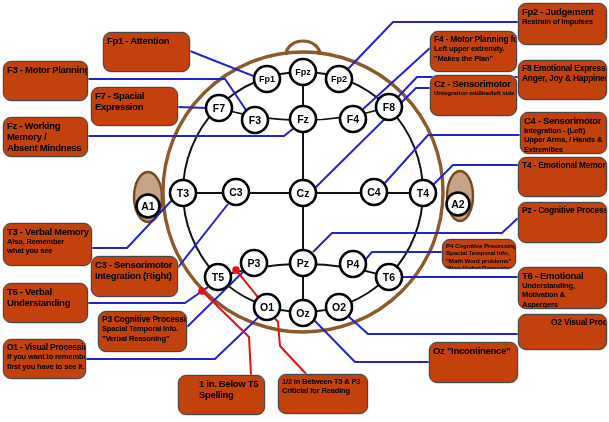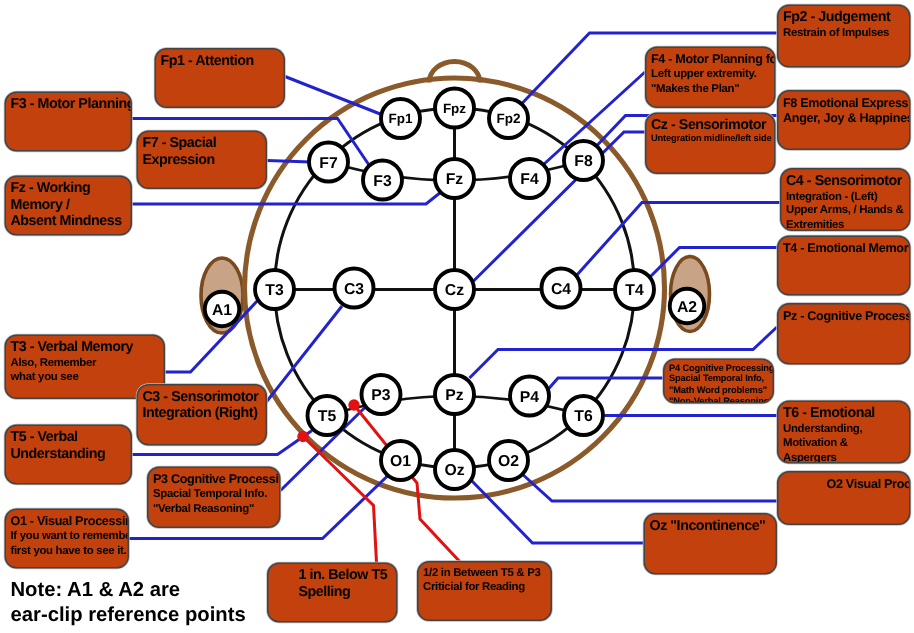--- a/index.html
+++ b/index.html
@@ -169,21 +169,21 @@
       </div>
       <div class="lbox" style="left: 91px; top: 87px; width: 87px; height: 39px;">
         <div class="t">F7 - Spacial</div>
         <div class="t">Expression</div>
       </div>
       <div class="lbox" style="left: 3px; top: 117px; width: 85px; height: 40px;">
         <div class="t">Fz - Working</div>
         <div class="t">Memory /</div>
         <div class="t">Absent Mindness</div>
       </div>
-      <div class="lbox" style="left: 3px; top: 223px; width: 107px; height: 43px;">
+      <div class="lbox" style="left: 3px; top: 223px; width: 89px; height: 43px;">
         <div class="t">T3 - Verbal Memory</div>
         <div class="s">Also, Remember</div>
         <div class="s">what you see</div>
       </div>
       <div class="lbox" style="left: 91px; top: 256px; width: 87px; height: 41px;">
         <div class="t">C3 - Sensorimotor</div>
         <div class="t">Integration (Right)</div>
       </div>
       <div class="lbox" style="left: 3px; top: 283px; width: 85px; height: 40px;">
         <div class="t">T5 - Verbal</div>
@@ -249,17 +249,13 @@
         <div class="s">Aspergers</div>
       </div>
       <div class="lbox" style="left: 518px; top: 314px; width: 89px; height: 36px; padding-left: 32px;">
         <div class="m">O2 Visual Processing</div>
       </div>
       <div class="lbox" style="left: 429px; top: 342px; width: 89px; height: 41px;">
         <div class="t">Oz "Incontinence"</div>
       </div>
     </div>
 
-  <div class="note">
-    <div>Note: A1 &amp; A2 are</div>
-    <div>ear-clip reference points</div>
-  </div>
 </div>
 
 </body></html>

